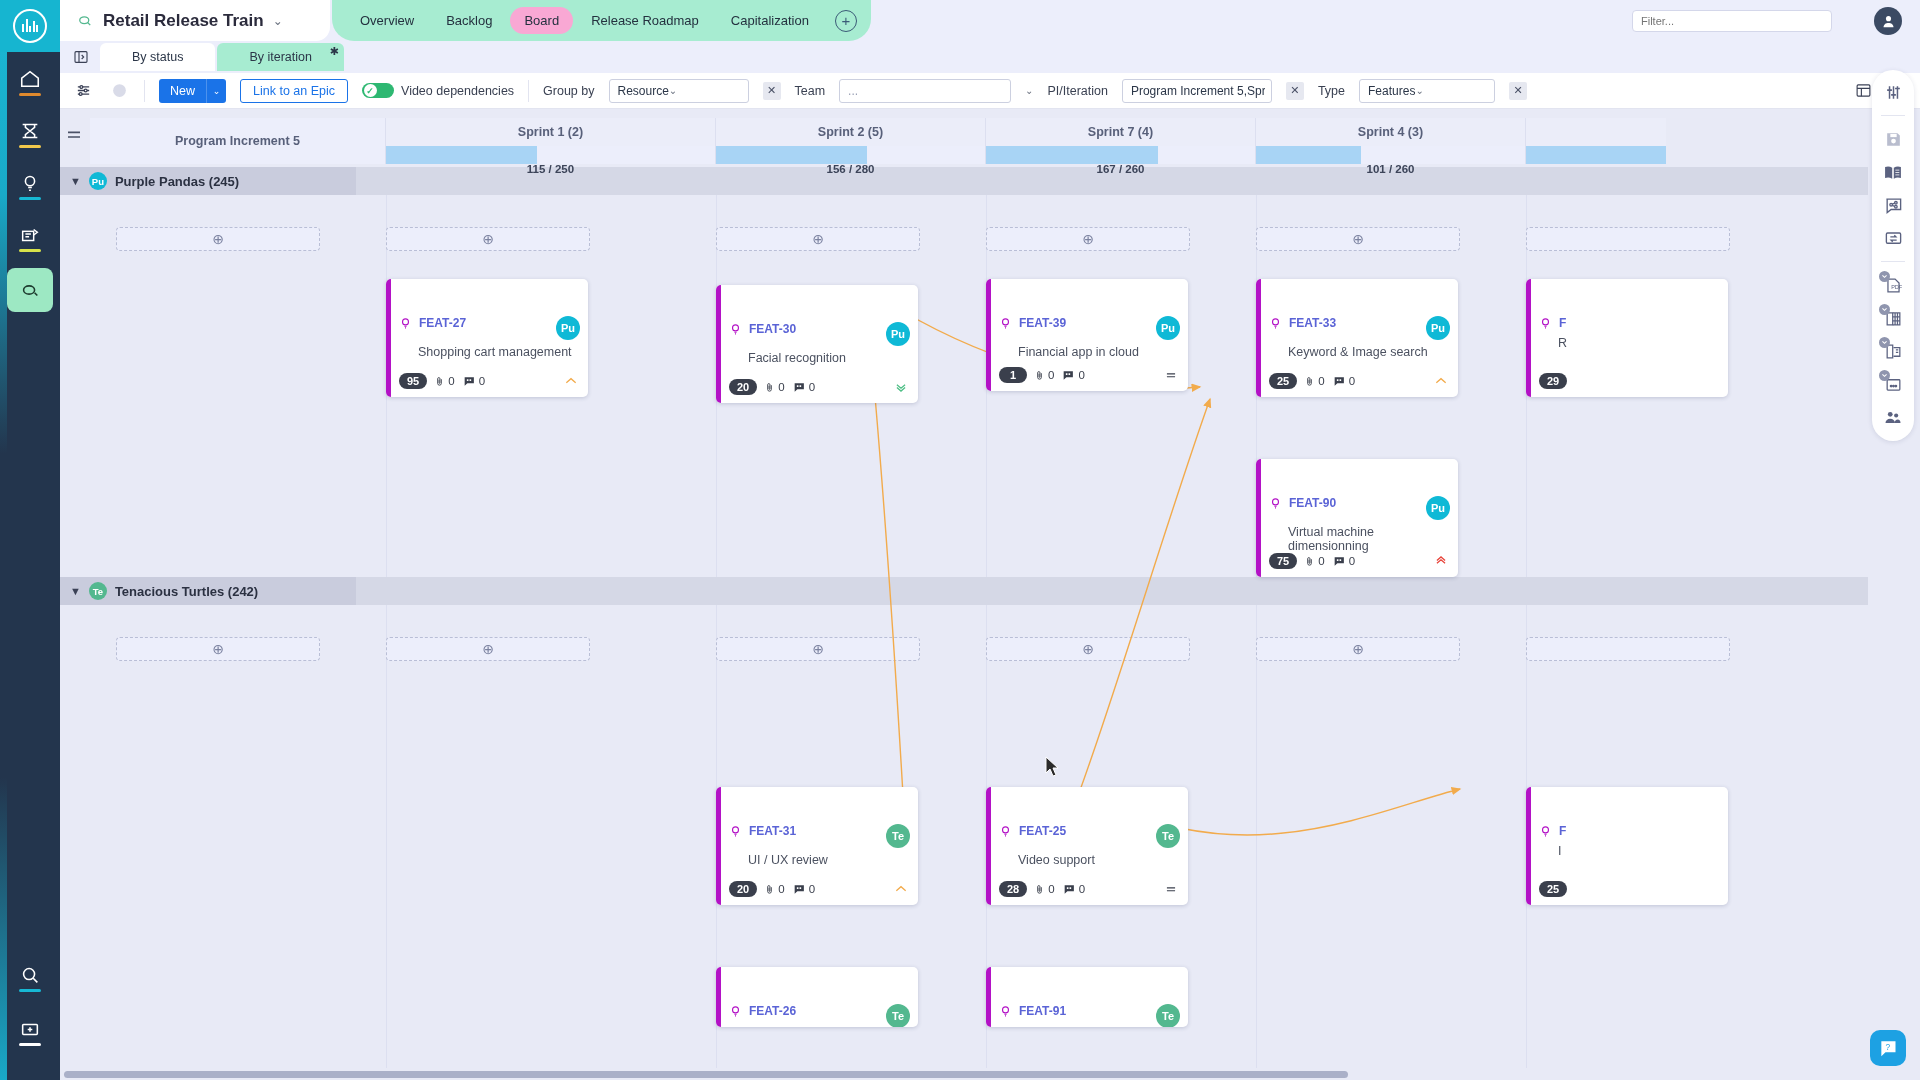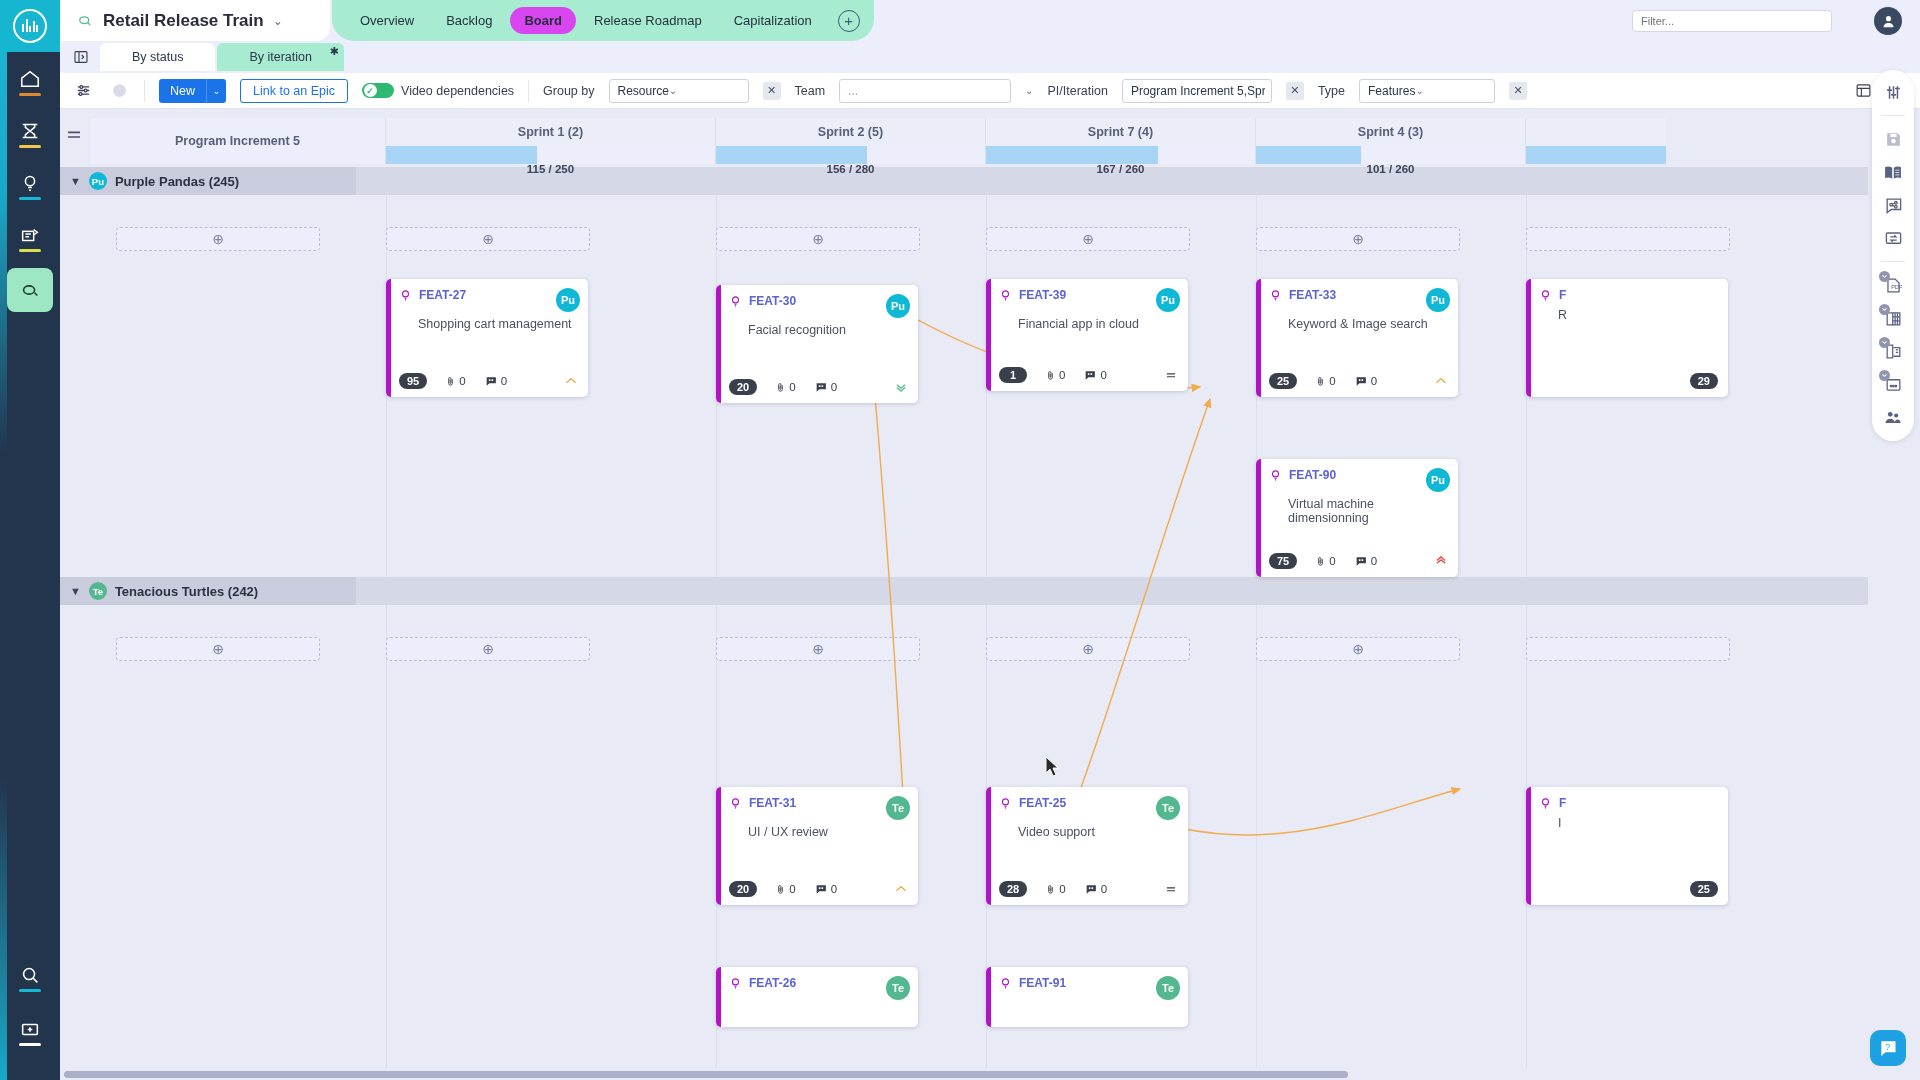--- a/index.html
+++ b/index.html
@@ -58,21 +58,21 @@
   #title-card .cv { color: #6b7280; font-size: 12px; }
   #tab-strip {
     position: absolute; left: 272px; top: 0; height: 41px;
     background: #a7ecd1; border-radius: 0 0 22px 22px;
     display: flex; align-items: center; padding: 0 14px; gap: 4px;
   }
   .tab {
     font-size: 13px; color: #24313f; padding: 6px 14px; border-radius: 14px;
     cursor: pointer; white-space: nowrap;
   }
-  .tab.active { background: #d946ef; font-weight: 700; }
+  .tab.active { background: #f9a8d4; font-weight: 400; }
   #tab-add {
     width: 22px; height: 22px; border-radius: 50%; border: 1.6px solid #3b5b77;
     display:flex; align-items:center; justify-content:center; margin-left:8px;
     color:#3b5b77; font-size:15px; line-height:1; cursor:pointer;
   }
   #filter-box {
     position: absolute; right: 88px; top: 10px; width: 200px; height: 22px;
     background: #fff; border: 1px solid #d4d7ea; border-radius: 4px;
     font-size: 11px; color: #9aa0b5; padding: 0 8px; outline: none;
   }
@@ -176,31 +176,31 @@
   }
   .col-line { position: absolute; top:0; bottom:0; width:1px; background:#dcdff0; }
 
   
   .card {
     position: absolute; width: 202px; background: #fff; border-radius: 5px;
     box-shadow: 0 1px 4px rgba(40,50,90,.20);
     overflow: hidden; cursor: pointer;
   }
   .card .spine { position:absolute; left:0; top:0; bottom:0; width:5px; background:#b312c6; }
-  .card .crow { display:flex; align-items:flex-start; padding: 9px 8px 0 13px; }
+  .card .crow { display:flex; align-items:flex-start; padding: 9px 8px 0 13px; margin-top: 28px; }
   .card .bulb { margin-right: 7px; flex:0 0 auto; }
   .card .cid { font-size: 12px; color: #5a63d6; font-weight: 700; flex: 1; }
   .card .chip {
     width: 24px; height: 24px; border-radius: 50%; color:#fff; font-size: 11px;
     display:flex;align-items:center;justify-content:center; font-weight:700;
   }
   .card .ctitle { font-size: 12.5px; color: #4b5160; padding: 5px 10px 0 32px; }
   .card .cfoot {
     position:absolute; left:0; right:0; bottom: 8px;
-    display:flex; align-items:center; padding: 0 10px 0 13px; gap: 18px; justify-content: flex-end;
+    display:flex; align-items:center; padding: 0 10px 0 13px; gap: 7px;
   }
   .pts {
     background:#3a3f4c; color:#fff; font-size:11px; font-weight:700;
     border-radius:9px; padding:2px 8px; min-width:28px; text-align:center;
   }
   .mini { display:flex; align-items:center; gap:3px; font-size:11.5px; color:#3a3f4c; }
   .prio { margin-left:auto; }
 
   svg { display:block; }
   

